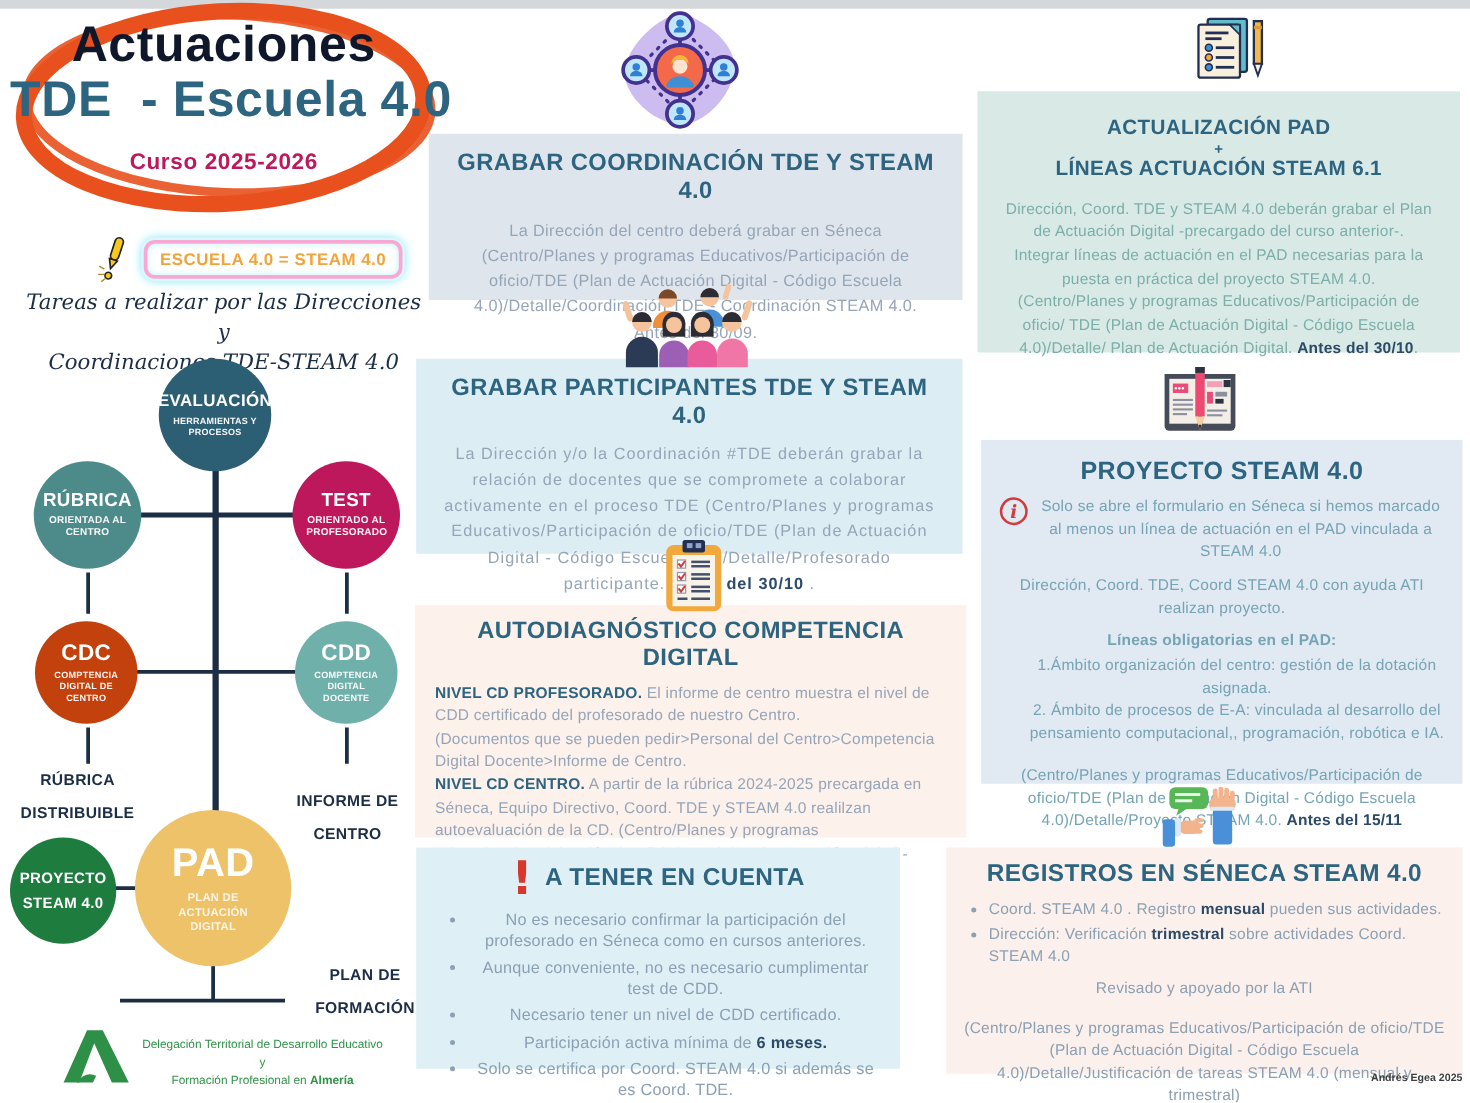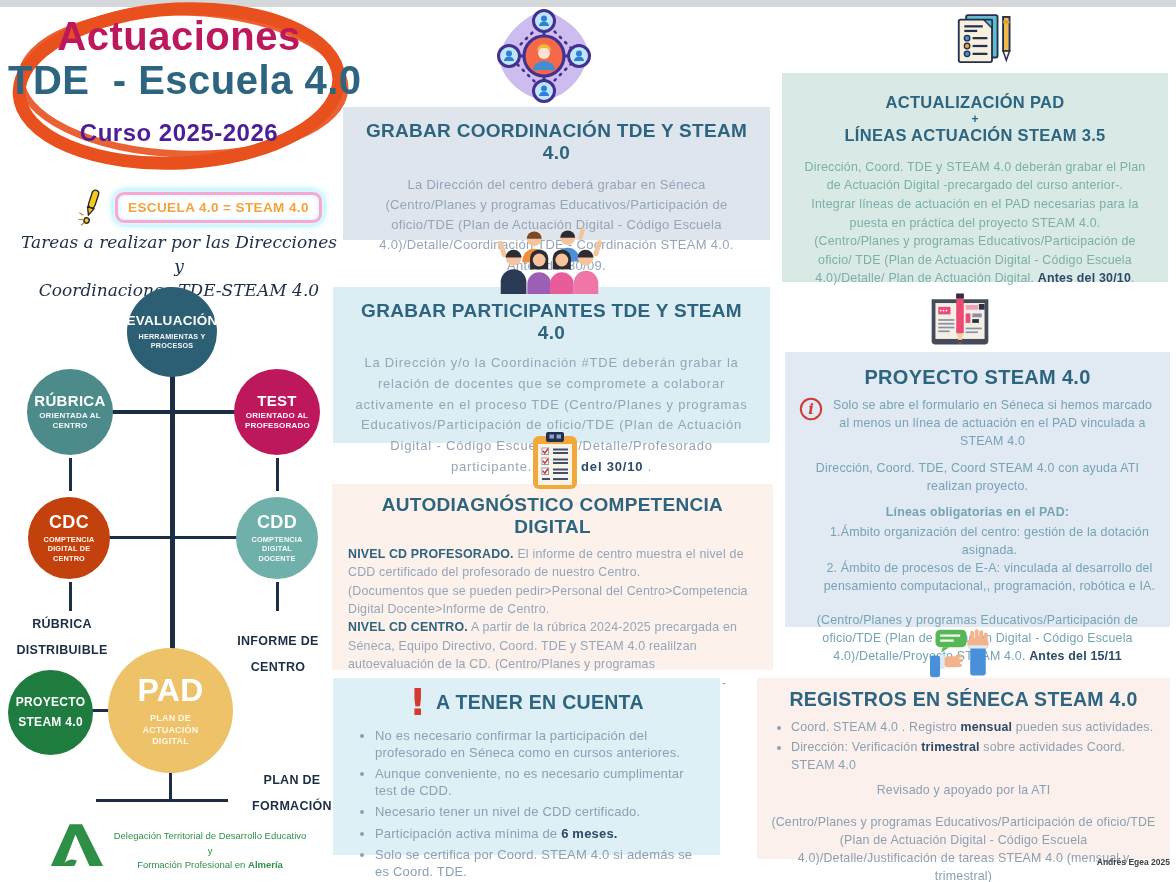--- a/index.html
+++ b/index.html
@@ -4,25 +4,25 @@
 <style>
   html,body{margin:0;padding:0;background:#fff;}
   .canvas{position:relative;width:1176px;height:882px;background:#ffffff;overflow:hidden;
           font-family:"Liberation Sans",sans-serif;}
   .top-strip{position:absolute;left:0;top:0;width:1176px;height:7px;background:#d5d8da;}
 
   
   .title-wrap{position:absolute;left:8px;top:0;width:342px;height:176px;}
   .title-oval{position:absolute;left:0;top:0;width:100%;height:100%;}
   .title-l1{position:absolute;left:0;top:14px;width:100%;text-align:center;
-            font-size:40px;font-weight:bold;color:#be185d;letter-spacing:.5px;}
+            font-size:40px;font-weight:bold;color:#0f172a;letter-spacing:.5px;}
   .title-l2{position:absolute;left:0;top:58px;width:100%;text-align:center;white-space:pre;
             font-size:40px;font-weight:bold;color:#2d6480;letter-spacing:.5px;}
   .course{position:absolute;left:0;top:119px;width:100%;text-align:center;
-          font-size:24px;font-weight:bold;color:#4c1d95;letter-spacing:.5px;}
+          font-size:18px;font-weight:bold;color:#be185d;letter-spacing:.5px;}
   .badge-row{position:absolute;left:76px;top:185px;display:flex;align-items:center;gap:9px;}
   .badge{border:3px solid #f9a8d4;border-radius:9px;background:#fff;padding:5px 10px;
          font-weight:bold;font-size:13.5px;color:#f2a43b;letter-spacing:.4px;
          box-shadow:0 0 0 2px #d9f8fd,0 0 9px #3fd8f2, inset 0 0 5px #bdf0fb;white-space:nowrap;}
   .tagline{position:absolute;left:18px;top:231px;width:322px;text-align:center;
            font-family:"DejaVu Serif",serif;font-style:italic;font-size:17px;
            color:#1c2e45;line-height:1.4;}
 
   
   .circle{position:absolute;border-radius:50%;color:#fff;display:flex;flex-direction:column;
@@ -56,21 +56,21 @@
   .b-r2{left:785px;top:352px;width:385px;height:275px;background:#e1e9f2;padding:14px 14px 0;position:absolute;}
   .b-r3{left:757px;top:678px;width:413px;height:181px;background:#fcf0ec;padding:10px 12px 0;}
   .body-slate{color:#95a5b8;font-size:13px;line-height:1.55;text-align:center;letter-spacing:.3px;}
   .b-m2 .body-slate{letter-spacing:.8px;line-height:1.6;margin-top:9px;}
   .b-m1 .body-slate{margin-top:11px;}
   .m3-body{color:#95a5b8;font-size:12.4px;line-height:1.48;text-align:left;margin-top:7px;letter-spacing:.2px;}
   .bold-teal{font-weight:bold;color:#2d6480;}
   .dl{font-weight:bold;color:#2b4a68;}
   .m4-titlerow{display:flex;align-items:center;justify-content:center;gap:10px;}
   .alert-glyph{color:#d6382e;font-size:37px;font-weight:800;line-height:.9;font-family:"DejaVu Sans",sans-serif;}
-  ul.blist{margin:9px 0 0;padding-left:28px;color:#8ba0b4;font-size:13px;text-align:left;}
+  ul.blist{margin:9px 0 0;padding-left:28px;color:#8ba0b4;font-size:13px;text-align:center;}
   ul.blist li{margin-bottom:5px;line-height:1.27;letter-spacing:.2px;}
   .r1-title{font-size:16.5px;line-height:1.2;}
   .r1-plus{font-size:12px;font-weight:bold;color:#2d6480;text-align:center;line-height:1.1;}
   .r1-body{color:#7bafa9;font-size:12.4px;line-height:1.5;text-align:center;margin-top:12px;letter-spacing:.2px;}
   .r2-body{color:#75a4b5;font-size:12.4px;line-height:1.45;text-align:center;letter-spacing:.2px;}
   .r2-inforow{display:flex;align-items:flex-start;gap:6px;margin-top:8px;}
   .r2-list{text-align:center;padding-left:24px;margin-top:2px;}
   .r3-body{color:#8aa0b3;font-size:12.4px;letter-spacing:.2px;}
   ul.r3list{margin:8px 0 0;padding-left:22px;text-align:left;}
   ul.r3list li{margin-bottom:3px;line-height:1.4;}
@@ -353,21 +353,21 @@
       <li><span>Necesario tener un nivel de CDD certificado.</span></li>
       <li><span>Participación activa mínima de </span><span class="dl">6 meses.</span></li>
       <li><span>Solo se certifica por Coord. STEAM 4.0 si además se es Coord. TDE.</span></li>
 
     </ul>
   </div>
 
   <div class="box b-r1">
     <div class="sec-title r1-title">ACTUALIZACIÓN PAD</div>
     <div class="r1-plus">+</div>
-    <div class="sec-title r1-title">LÍNEAS ACTUACIÓN STEAM 3.5</div>
+    <div class="sec-title r1-title">LÍNEAS ACTUACIÓN STEAM 6.1</div>
     <div class="r1-body">
       <div>Dirección, Coord. TDE y STEAM 4.0 deberán grabar el Plan de Actuación Digital -precargado del curso anterior-.</div>
       <div>Integrar líneas de actuación en el PAD necesarias para la puesta en práctica del proyecto STEAM 4.0.</div>
       <div><span>(Centro/Planes y programas Educativos/Participación de oficio/ TDE (Plan de Actuación Digital - Código Escuela 4.0)/Detalle/ Plan de Actuación Digital. </span><span class="dl">Antes del 30/10</span><span>.</span></div>
     </div>
   </div>
 
   <div class="box b-r2">
     <div class="sec-title" style="font-size:20px;">PROYECTO STEAM 4.0</div>
     <div class="r2-inforow">

